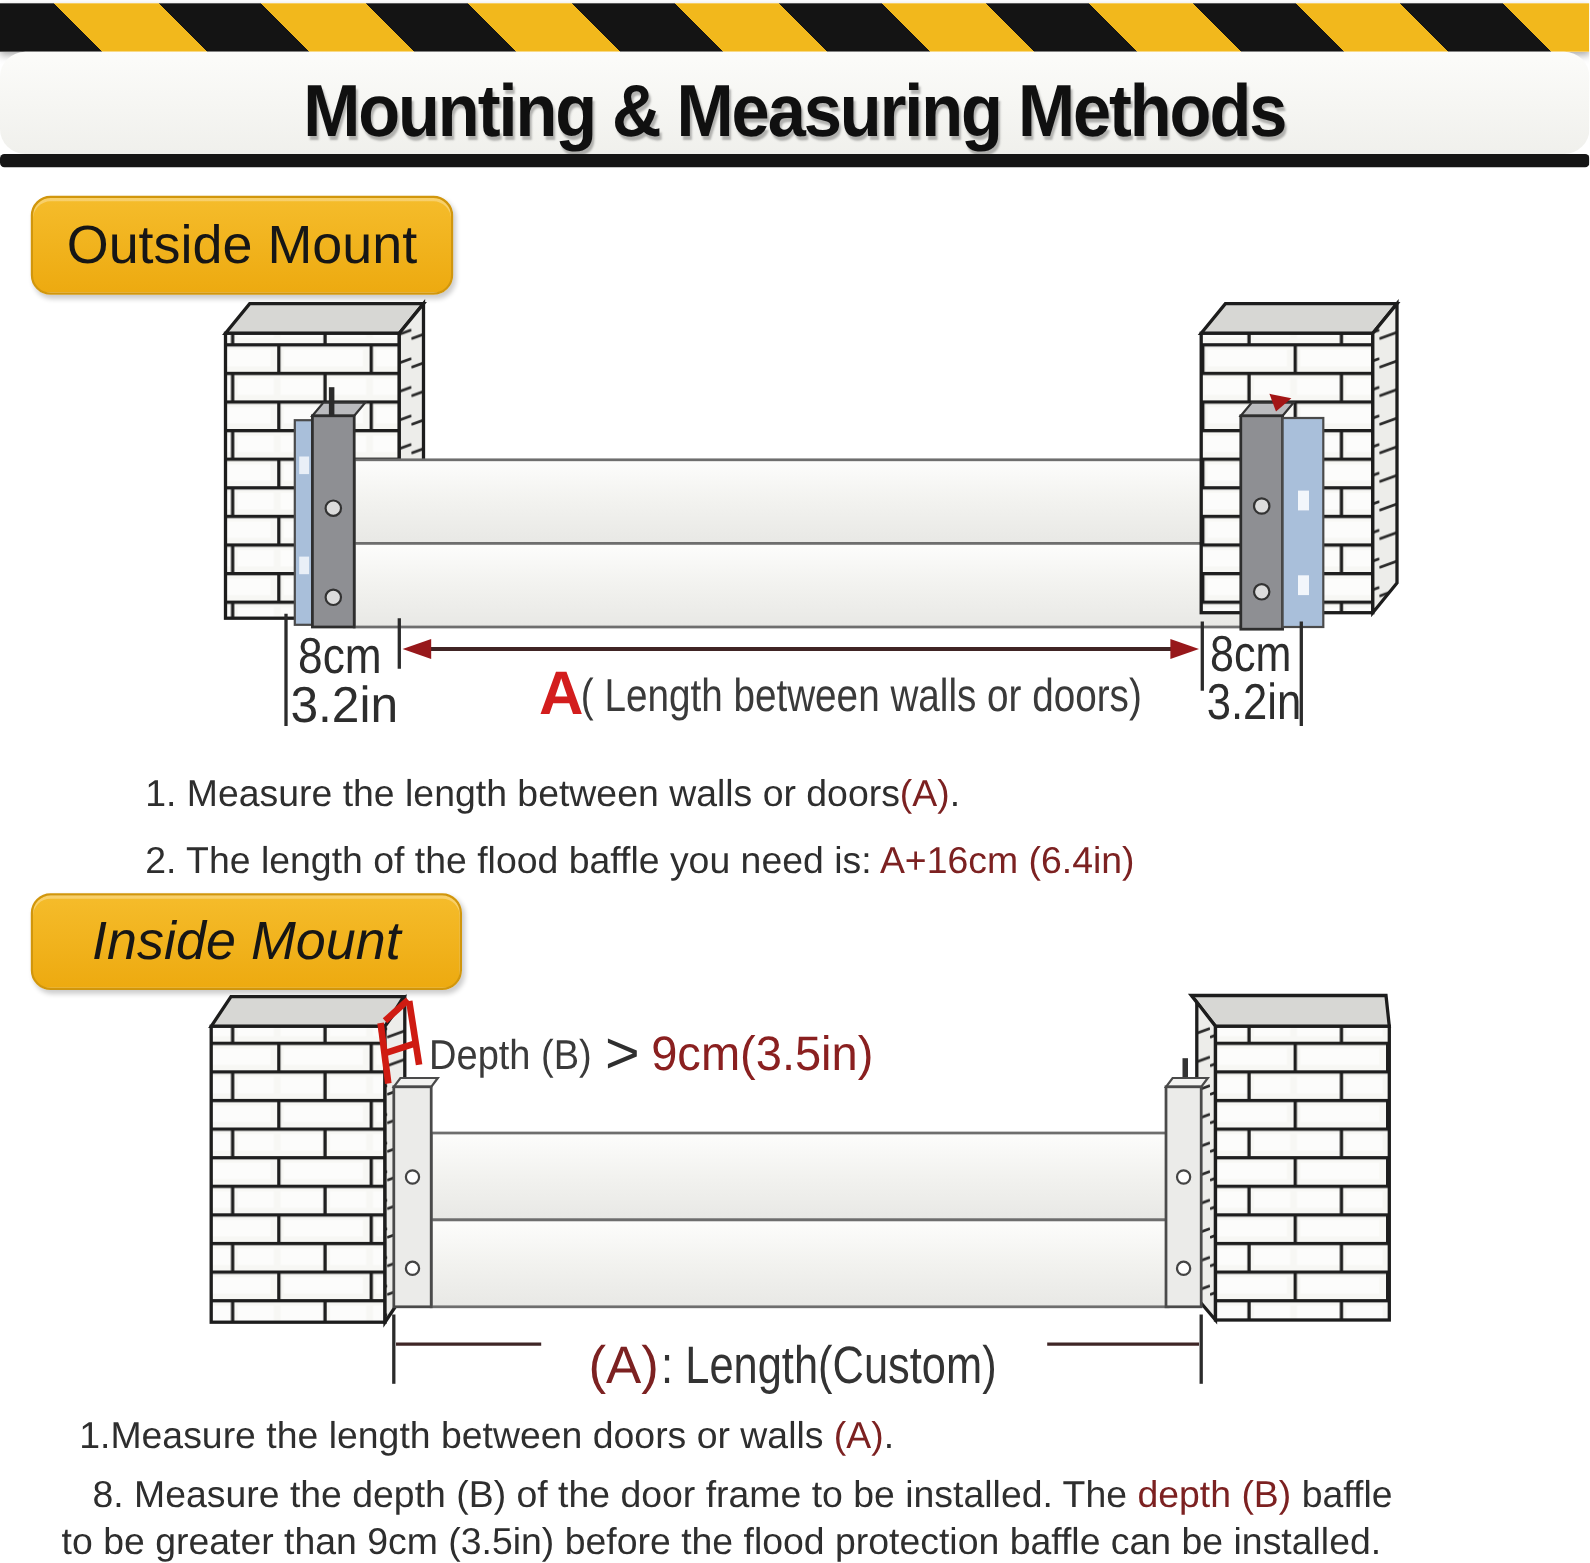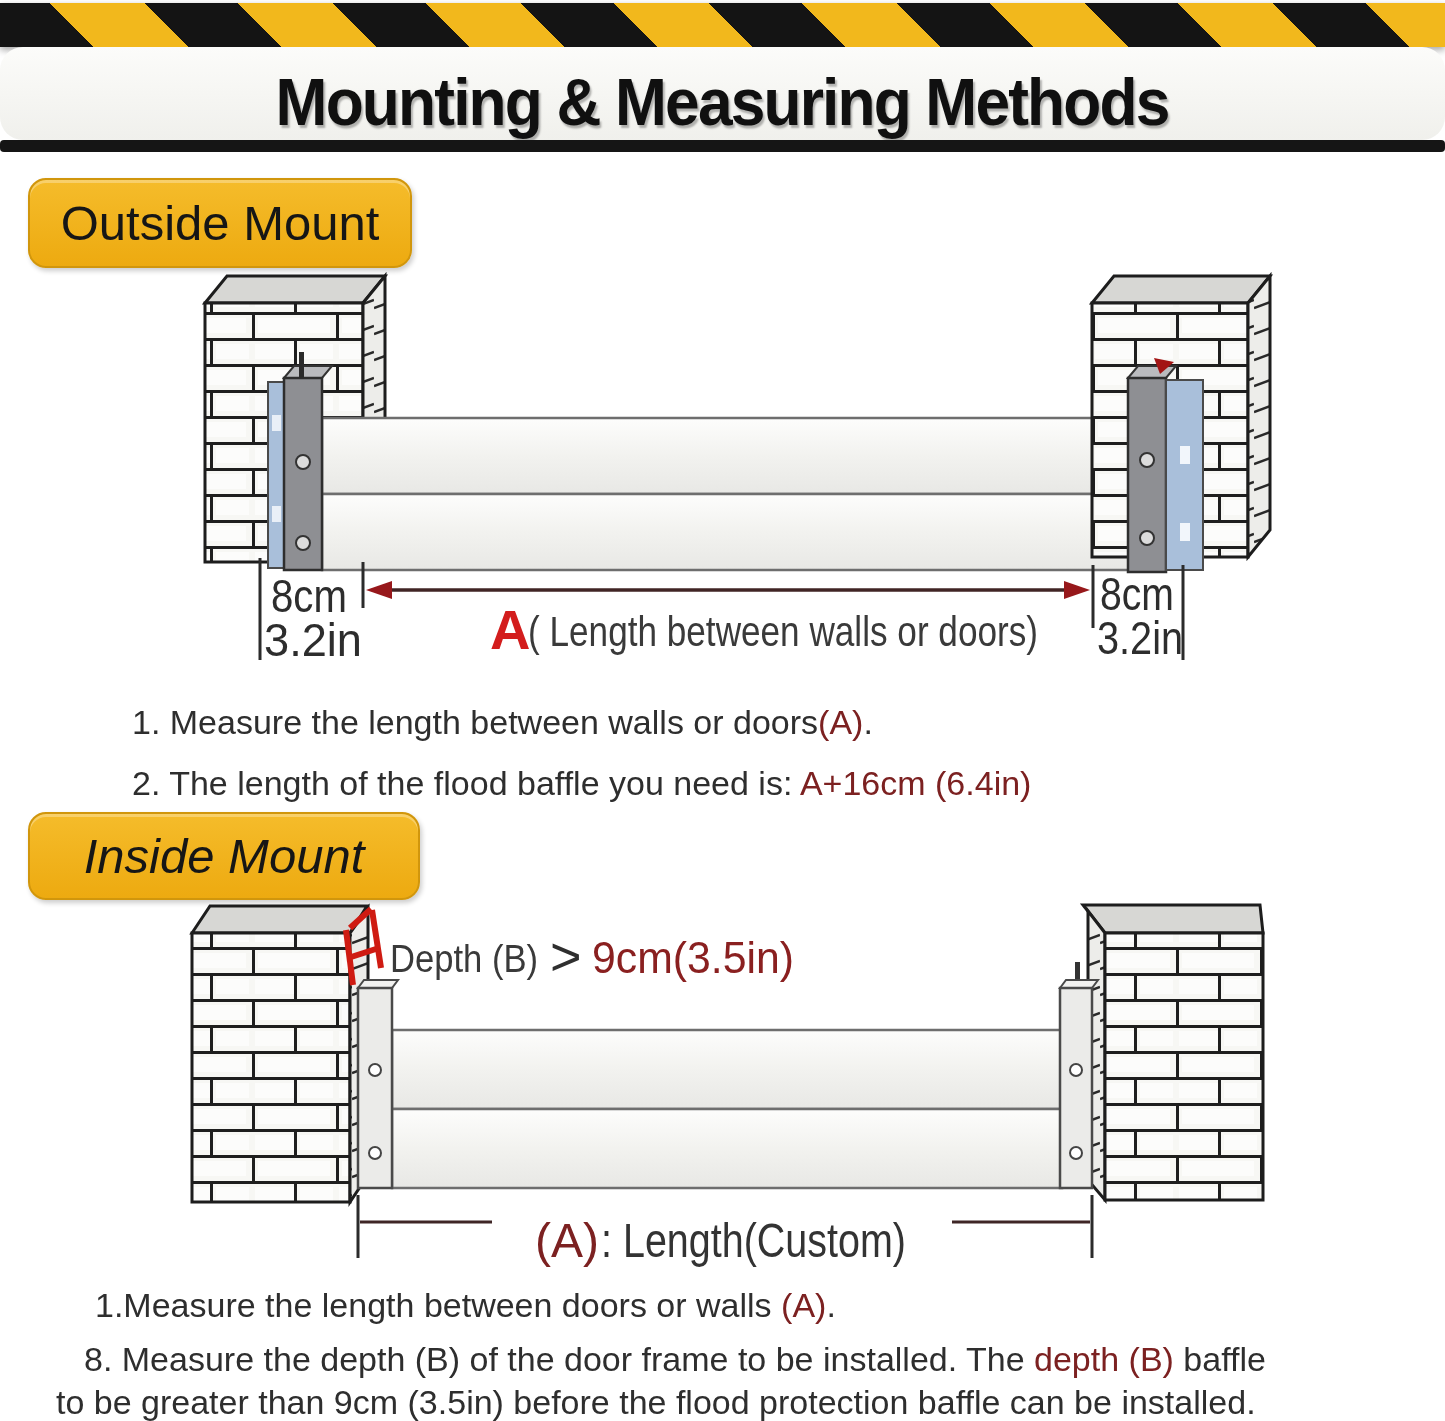--- a/index.html
+++ b/index.html
@@ -205,21 +205,21 @@
     <g>
       <line x1="358" y1="300" x2="358" y2="363" stroke="#2b2b2b" stroke-width="3"></line>
       <line x1="1092" y1="300" x2="1092" y2="363" stroke="#2b2b2b" stroke-width="3"></line>
       <line x1="360" y1="327" x2="492" y2="327" stroke="#3f2626" stroke-width="3"></line>
       <line x1="952" y1="327" x2="1090" y2="327" stroke="#3f2626" stroke-width="3"></line>
       <text x="535" y="362" font-size="48" fill="#7c2121" textLength="64" lengthAdjust="spacingAndGlyphs">(A)</text>
       <text x="601" y="362" font-size="48" fill="#333333" textLength="305" lengthAdjust="spacingAndGlyphs">: Length(Custom)</text>
     </g>
   </svg>
 
-  <div class="step" style="left:72px;top:1286px;margin-left:23px;">
+  <div class="step" style="left:72px;top:1286px;">
     <span>1.Measure the length between doors or walls </span><span class="seg-hl">(A)</span><span>.</span>
   </div>
   <div class="step" style="left:84px;top:1340px;">
     <span>8. Measure the depth (B) of the door frame to be installed. The </span><span class="seg-hl">depth (B)</span><span> baffle</span>
   </div>
   <div class="step" style="left:56px;top:1383px;">
     <span>to be greater than 9cm (3.5in) before the flood protection baffle can be installed.</span>
   </div>
 
 </div>

